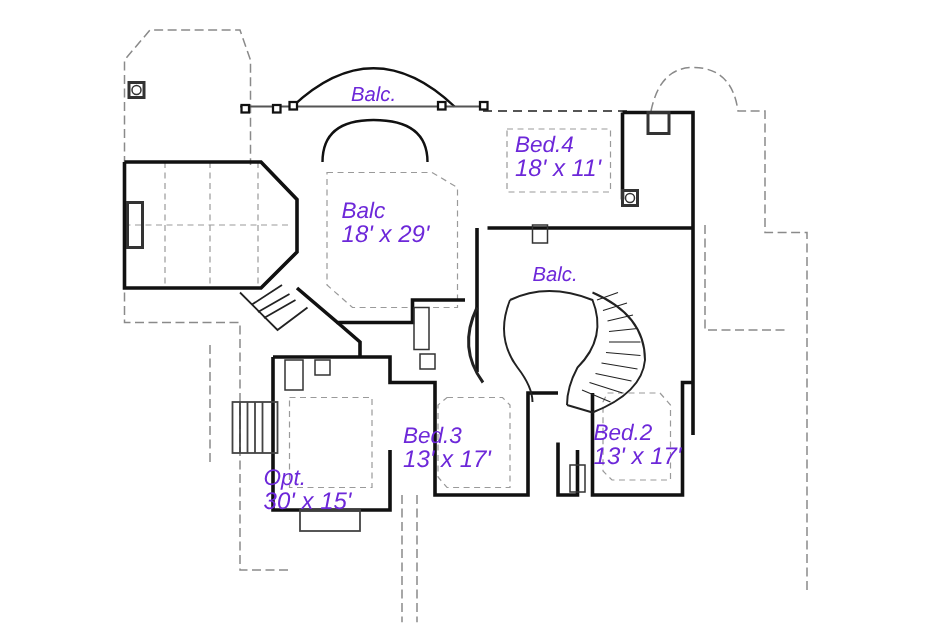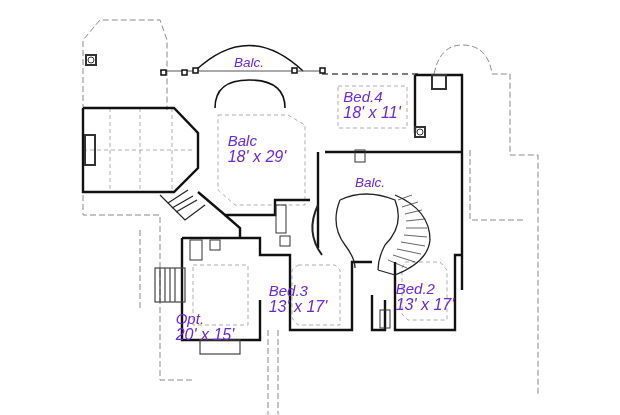--- a/index.html
+++ b/index.html
@@ -137,21 +137,21 @@
 </div>
 <div class="label" style="left:257px; top:133px;">
   <span class="name">Balc</span>
   <span class="dim">18' x 29'</span>
 </div>
 <div class="label balc" style="left:370px; top:176px;">
   <span class="name">Balc.</span>
 </div>
 <div class="label" style="left:205px; top:287px;margin-top:24px;">
   <span class="name">Opt.</span>
-  <span class="dim">20' x 15'</span>
+  <span class="dim">30' x 15'</span>
 </div>
 <div class="label" style="left:298px; top:283px;">
   <span class="name">Bed.3</span>
   <span class="dim">13' x 17'</span>
 </div>
 <div class="label" style="left:425px; top:281px;">
   <span class="name">Bed.2</span>
   <span class="dim">13' x 17'</span>
 </div>
 

